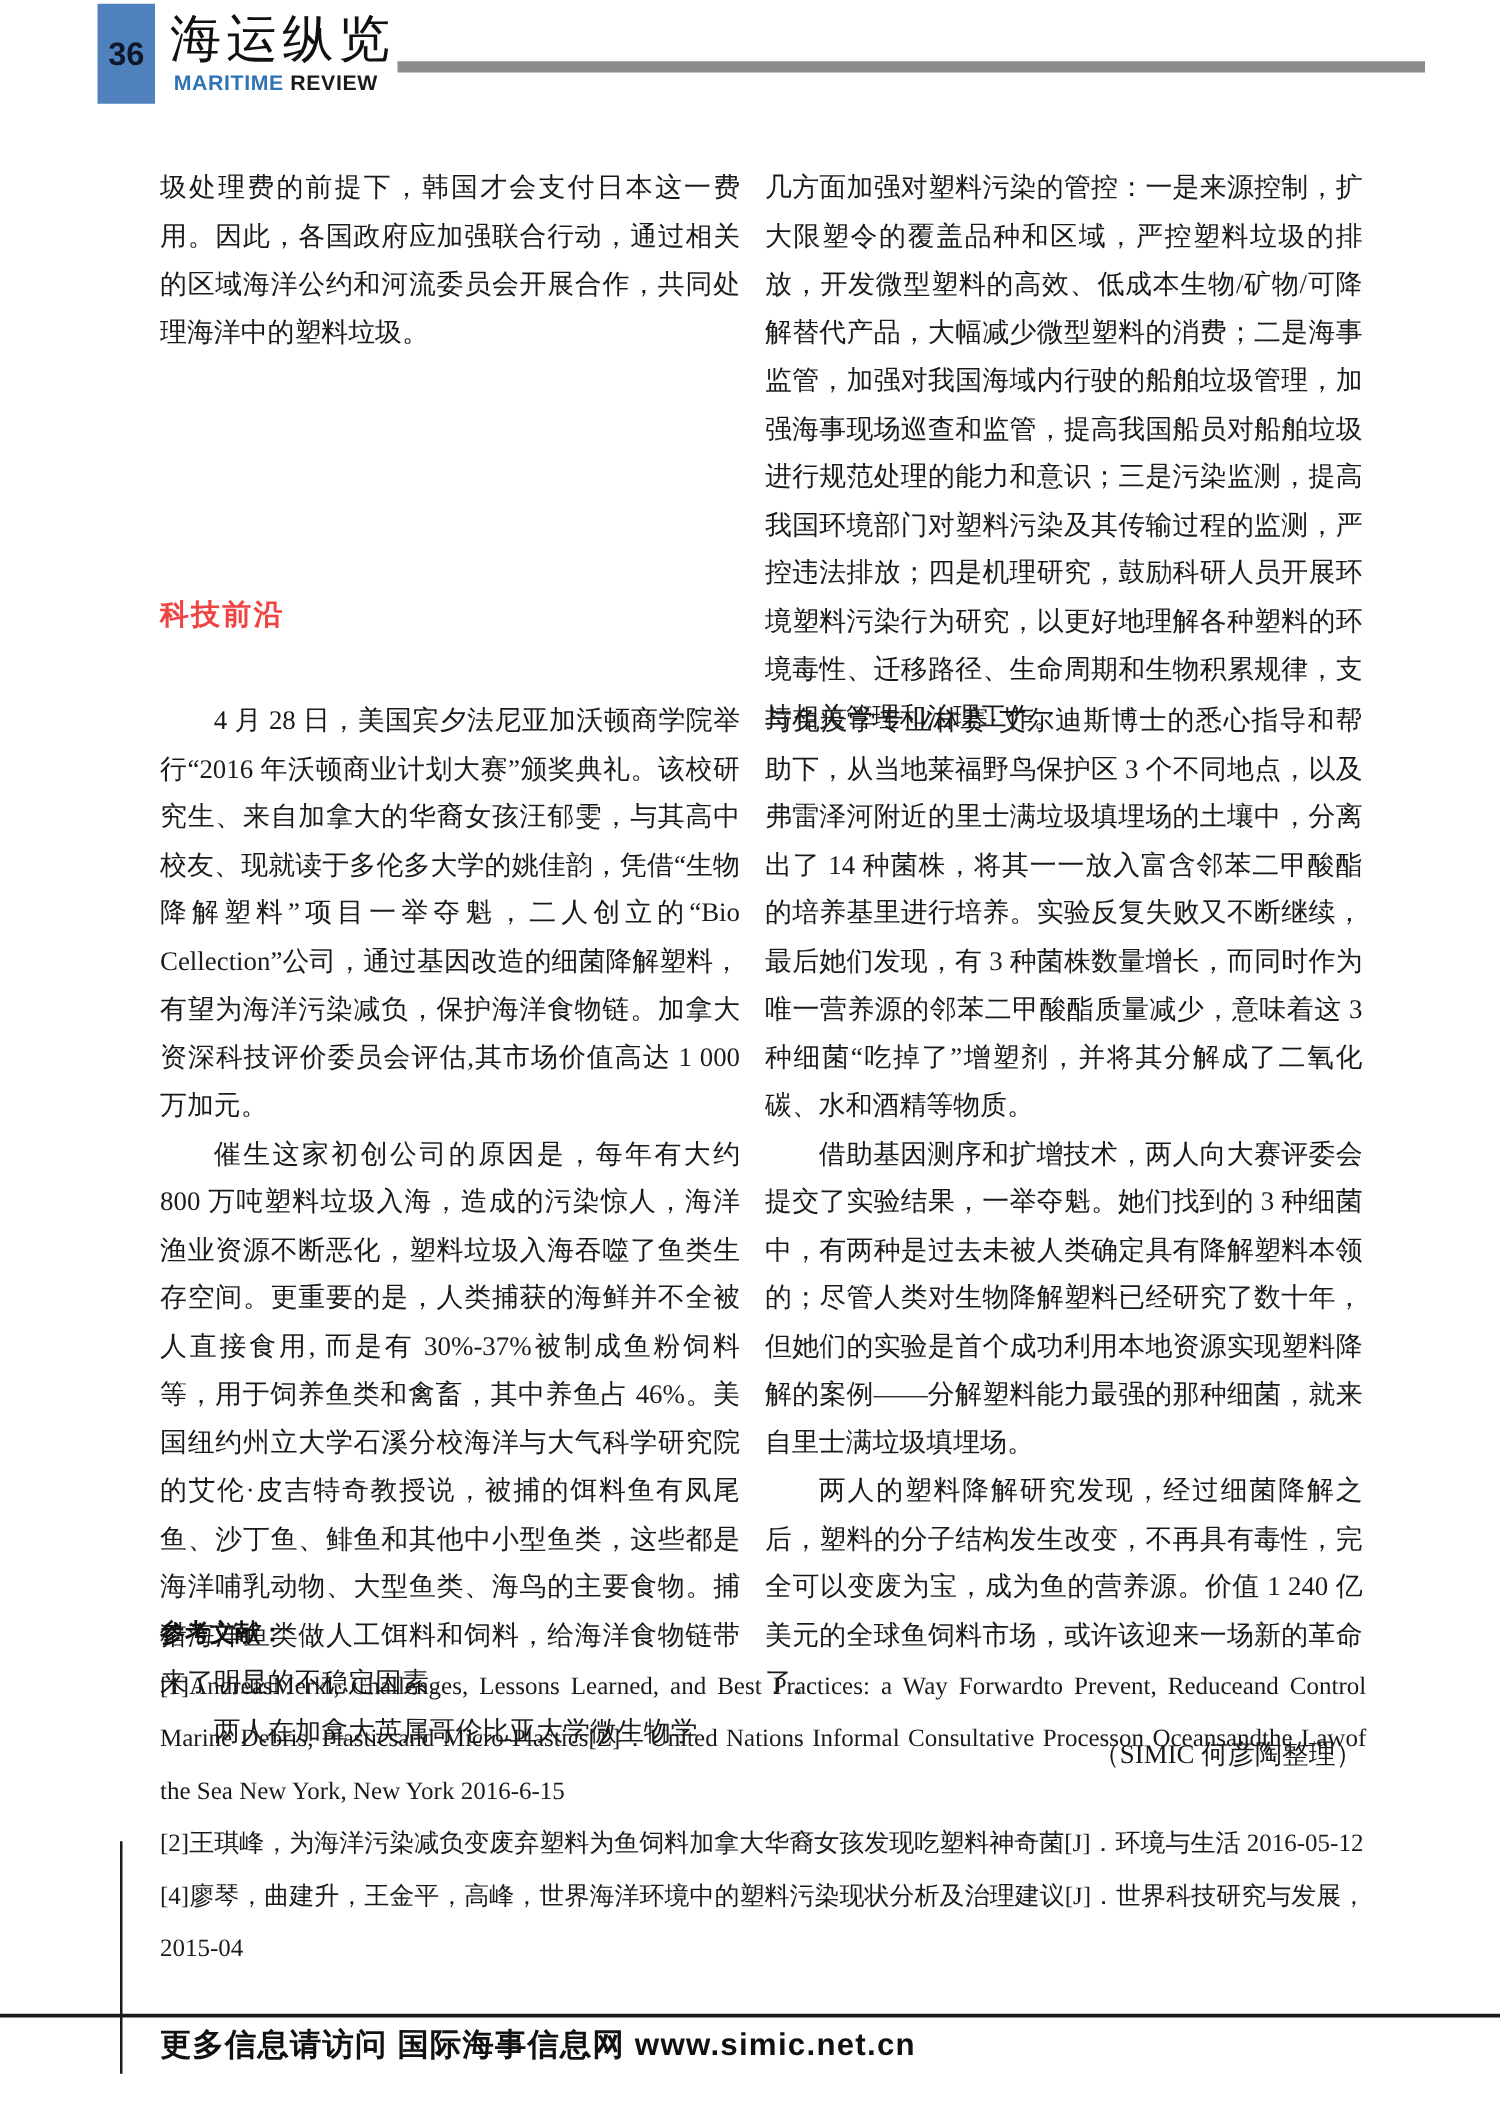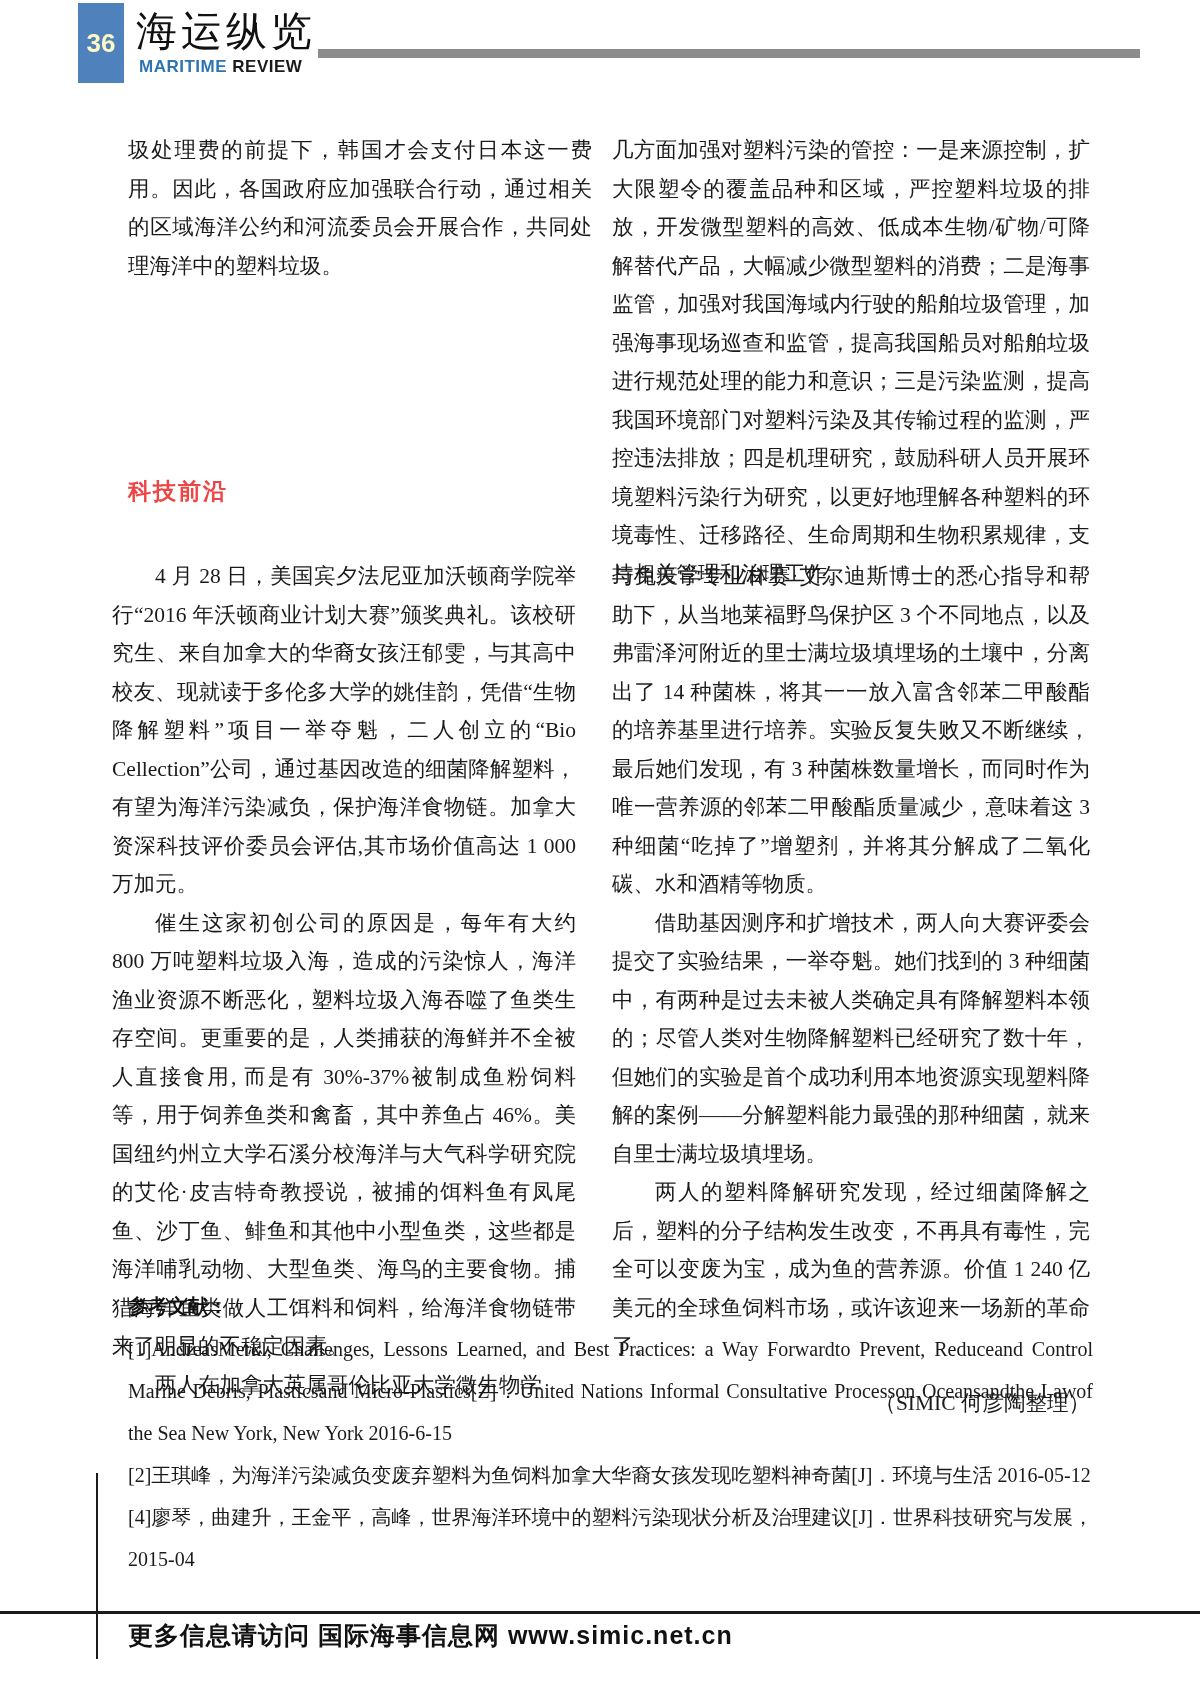--- a/index.html
+++ b/index.html
@@ -4,21 +4,21 @@
 <style>
   html,body{margin:0;padding:0;}
   body{
     width:1200px;height:1701px;position:relative;background:#ffffff;
     font-family:"Liberation Serif","DejaVu Serif",serif;color:#1a1a1a;
     overflow:hidden;
   }
   
   .page-num-box{
     position:absolute;left:78px;top:3px;width:46px;height:80px;
-    background:#4f81bd;color:#fef9c3;
+    background:#4f81bd;color:#0f172a;
     font-family:"Liberation Sans",sans-serif;font-weight:bold;font-size:26px;
     display:flex;align-items:center;justify-content:center;
   }
   .masthead-cn{
     position:absolute;left:136px;top:4px;
     font-size:41px;letter-spacing:4px;color:#111;
     font-family:"Liberation Serif","DejaVu Serif",serif;
   }
   .masthead-en{
     position:absolute;left:139px;top:57px;
@@ -32,21 +32,21 @@
   }
   
   .col{
     position:absolute;text-align:justify;
     font-size:21.5px;line-height:38.5px;color:#1a1a1a;
   }
   .col p{margin:0;padding:0;}
   .col p.indent{text-indent:2em;}
   #s1-left{left:128px;top:131px;width:464px;}
   #s1-right{left:612px;top:131px;width:478px;}
-  #s2-left{left:112px;top:557px;width:464px;}
+  #s2-left{left:128px;top:557px;width:464px;}
   #s2-right{left:612px;top:557px;width:478px;}
   .section-divider{
     position:absolute;left:128px;top:476px;width:962px;text-align:left;
     font-family:"Liberation Sans","DejaVu Sans",sans-serif;
     font-weight:bold;font-size:23px;color:#ef4444;letter-spacing:2px;
   }
   .attribution{
     text-align:right;margin-top:18px !important;text-indent:0;
   }
   

